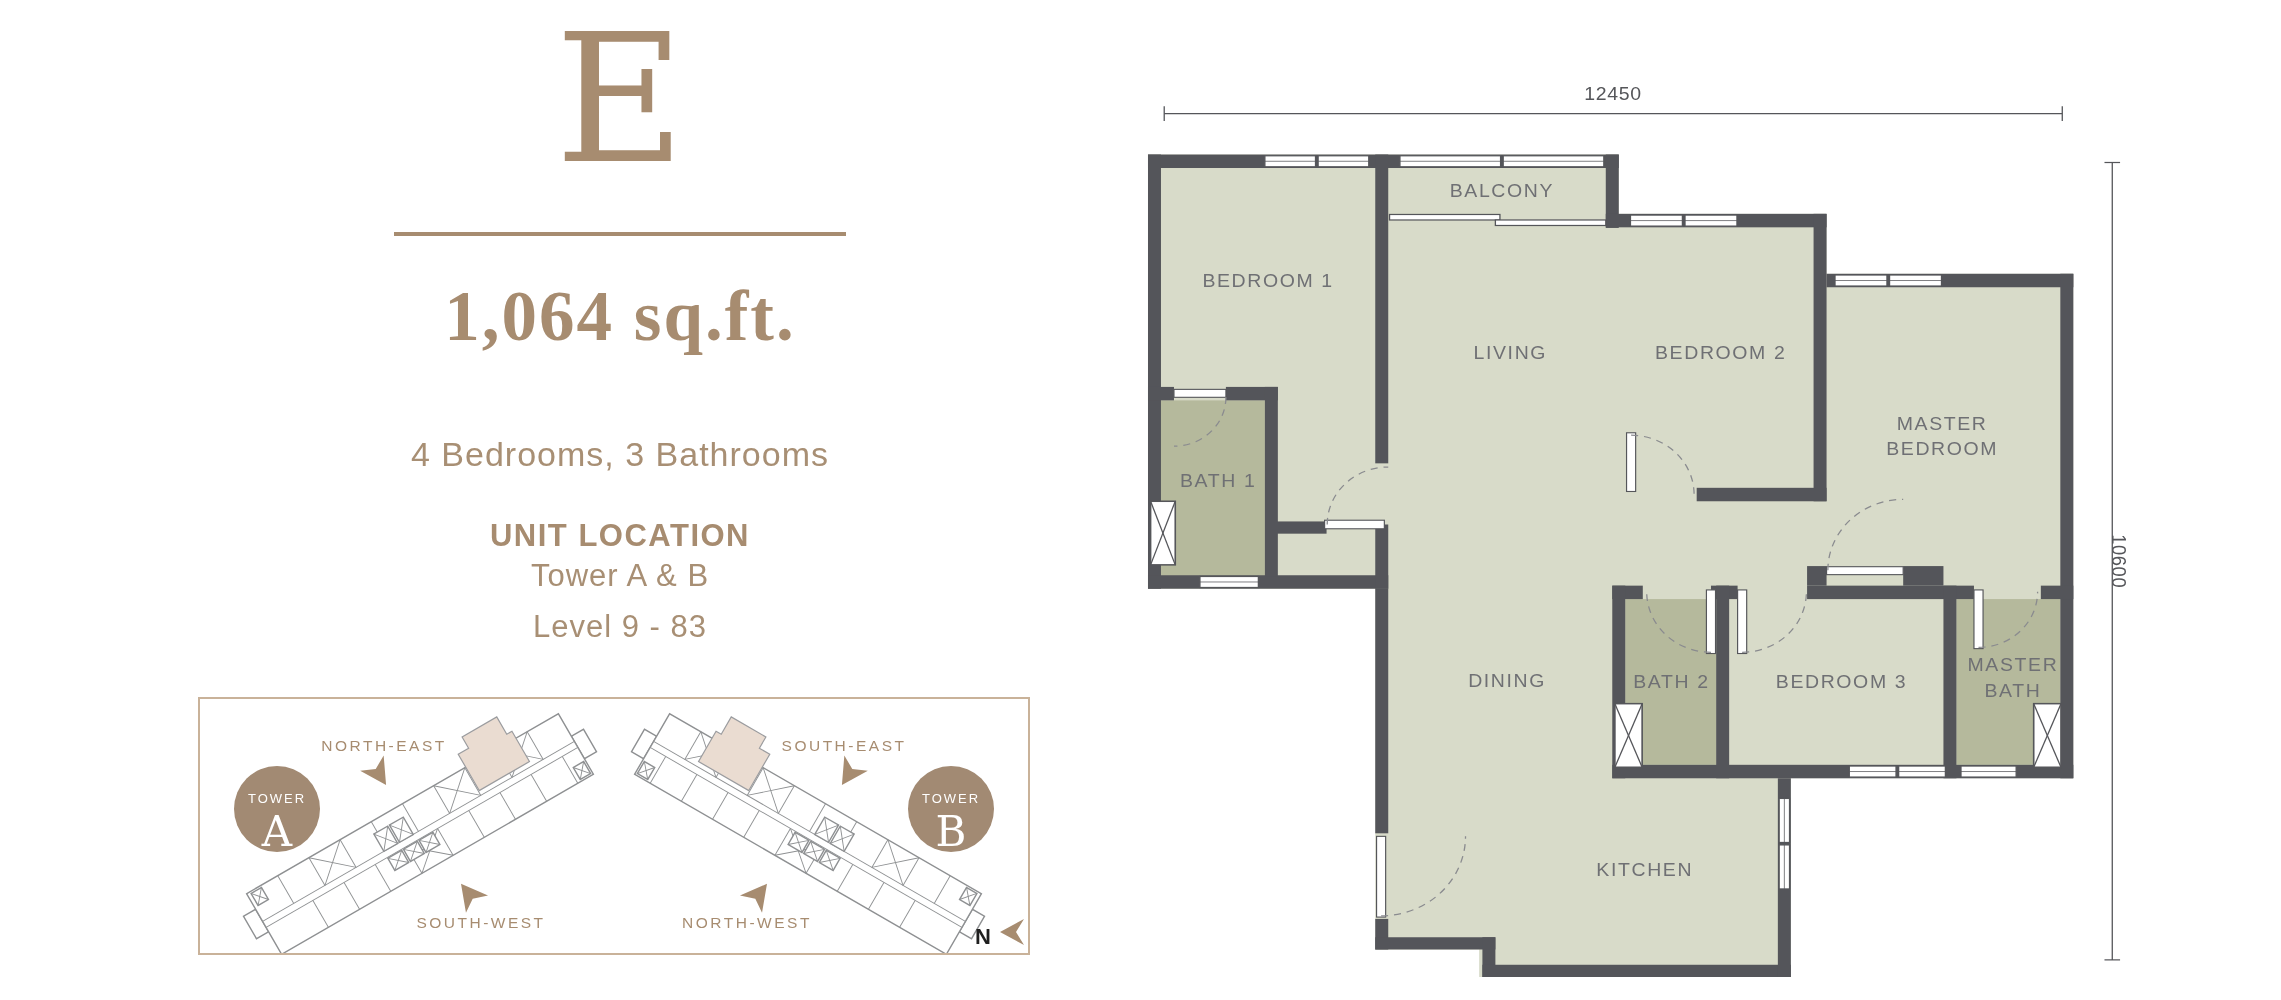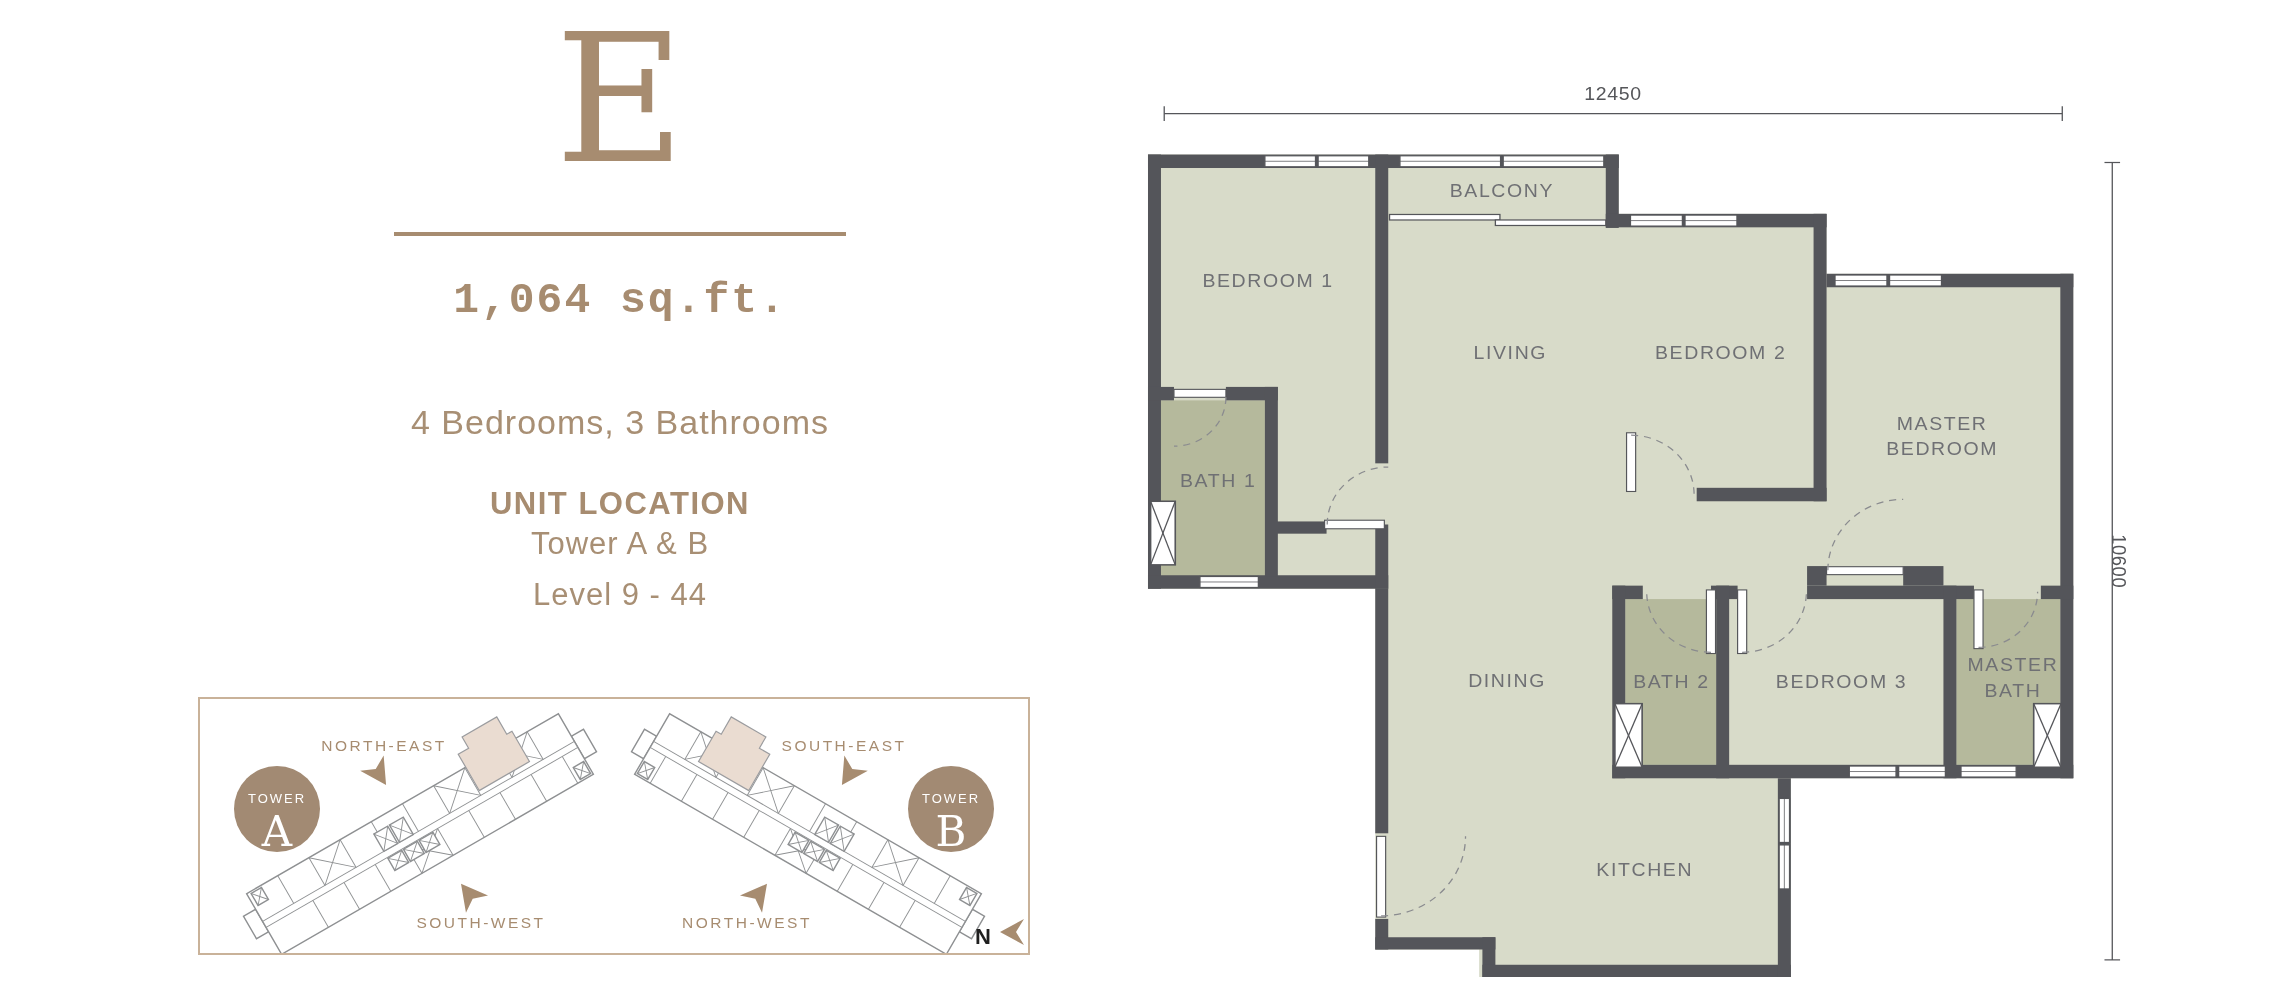--- a/index.html
+++ b/index.html
@@ -3,21 +3,21 @@
 <meta charset="utf-8">
 <style>
   html,body{margin:0;padding:0;background:#ffffff;}
   .page{position:relative;width:2281px;height:1000px;background:#fff;overflow:hidden;
         font-family:"Liberation Sans",sans-serif;}
   
   .left-col{position:absolute;left:200px;top:0;width:840px;text-align:center;}
   .unit-letter{margin-top:14px;font-family:"DejaVu Serif",serif;font-size:178px;line-height:172px;
                color:#A78C70;}
   .divider{width:452px;height:4px;background:#A78C70;margin:46px auto 0;}
-  .unit-area{margin-top:40px;font-family:Liberation Mono, monospace;font-weight:700;font-size:43px;
+  .unit-area{margin-top:40px;font-family:Liberation Serif, serif;font-weight:700;font-size:71px;
              letter-spacing:2px;color:#A78C70;}
   .unit-config{margin-top:78px;font-size:34px;color:#A88F74;letter-spacing:1px;}
   .loc-heading{margin-top:44px;font-size:31px;font-weight:700;letter-spacing:1.5px;color:#A78C70;}
   .loc-towers{margin-top:4px;font-size:31px;color:#A88F74;letter-spacing:1px;}
   .loc-levels{margin-top:15px;font-size:31px;color:#A88F74;letter-spacing:1px;}
   .location-box{position:absolute;left:198px;top:697px;width:828px;height:254px;
                 border:2px solid #C9B299;background:#fff;}
   .location-box svg{display:block;}
   
   .plan-wrap{position:absolute;left:1135px;top:72px;width:1000px;height:905px;}
@@ -43,21 +43,21 @@
 
 <div class="page">
 
   <div class="left-col">
     <div class="unit-letter">E</div>
     <div class="divider"></div>
     <div class="unit-area">1,064 sq.ft.</div>
     <div class="unit-config">4 Bedrooms, 3 Bathrooms</div>
     <div class="loc-heading">UNIT LOCATION</div>
     <div class="loc-towers">Tower A &amp; B</div>
-    <div class="loc-levels">Level 9 - 44</div>
+    <div class="loc-levels">Level 9 - 83</div>
   </div>
 
   <div class="location-box">
     <svg viewBox="0 0 828 254" width="828" height="254">
       <defs>
         <g id="bldgA">
           <g transform="rotate(-30 220 135)">
             <rect class="bldg" x="26" y="118" width="14" height="26"></rect>
             <rect class="bldg" x="400" y="126" width="14" height="26"></rect>
             <rect class="bldg" x="40" y="100" width="360" height="70"></rect>

